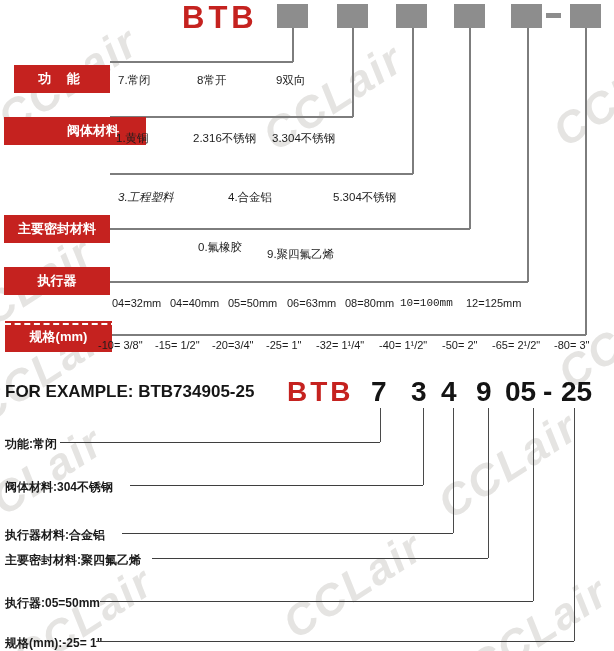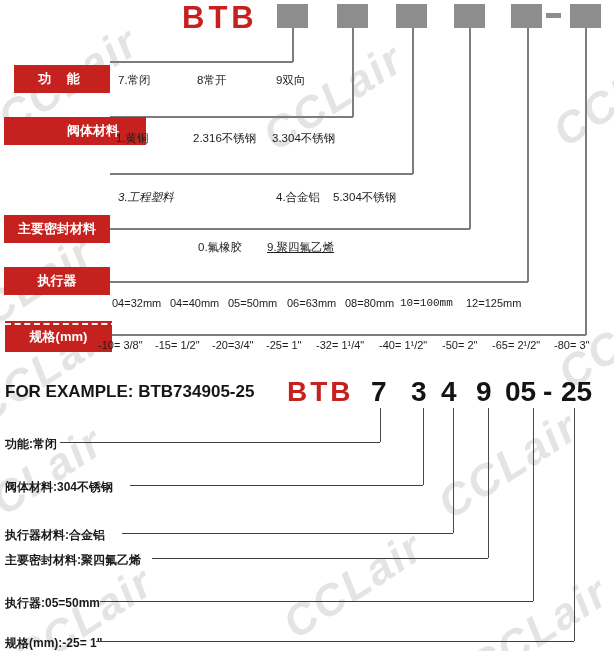--- a/index.html
+++ b/index.html
@@ -79,25 +79,25 @@
 
   <span class="opt z" style="left:118px;top:73px;">7.常闭</span>
   <span class="opt z" style="left:197px;top:73px;">8常开</span>
   <span class="opt z" style="left:276px;top:73px;">9双向</span>
 
   <span class="opt z" style="left:116px;top:131px;">1.黄铜</span>
   <span class="opt z" style="left:193px;top:131px;">2.316不锈钢</span>
   <span class="opt z" style="left:272px;top:131px;">3.304不锈钢</span>
 
   <span class="opt z" style="left:118px;top:190px;font-style:italic;">3.工程塑料</span>
-  <span class="opt z" style="left:228px;top:190px;margin-left:48px;">4.合金铝</span>
+  <span class="opt z" style="left:228px;top:190px;">4.合金铝</span>
   <span class="opt z" style="left:333px;top:190px;">5.304不锈钢</span>
 
   <span class="opt z" style="left:172px;top:240px;margin-left:26px;">0.氟橡胶</span>
-  <span class="opt z" style="left:267px;top:240px;text-decoration:underline;">9.聚四氟乙烯</span>
+  <span class="opt z" style="left:267px;top:247px;">9.聚四氟乙烯</span>
 
   <span class="optn z" style="left:112px;top:297px;">04=32mm</span>
   <span class="optn z" style="left:170px;top:297px;">04=40mm</span>
   <span class="optn z" style="left:228px;top:297px;">05=50mm</span>
   <span class="optn z" style="left:287px;top:297px;">06=63mm</span>
   <span class="optn z" style="left:345px;top:297px;">08=80mm</span>
   <span class="optn z" style="left:400px;top:297px;font-family:Liberation Mono, monospace;">10=100mm</span>
   <span class="optn z" style="left:466px;top:297px;">12=125mm</span>
 
   <span class="optn z" style="left:98px;top:339px;">-10= 3/8"</span>

